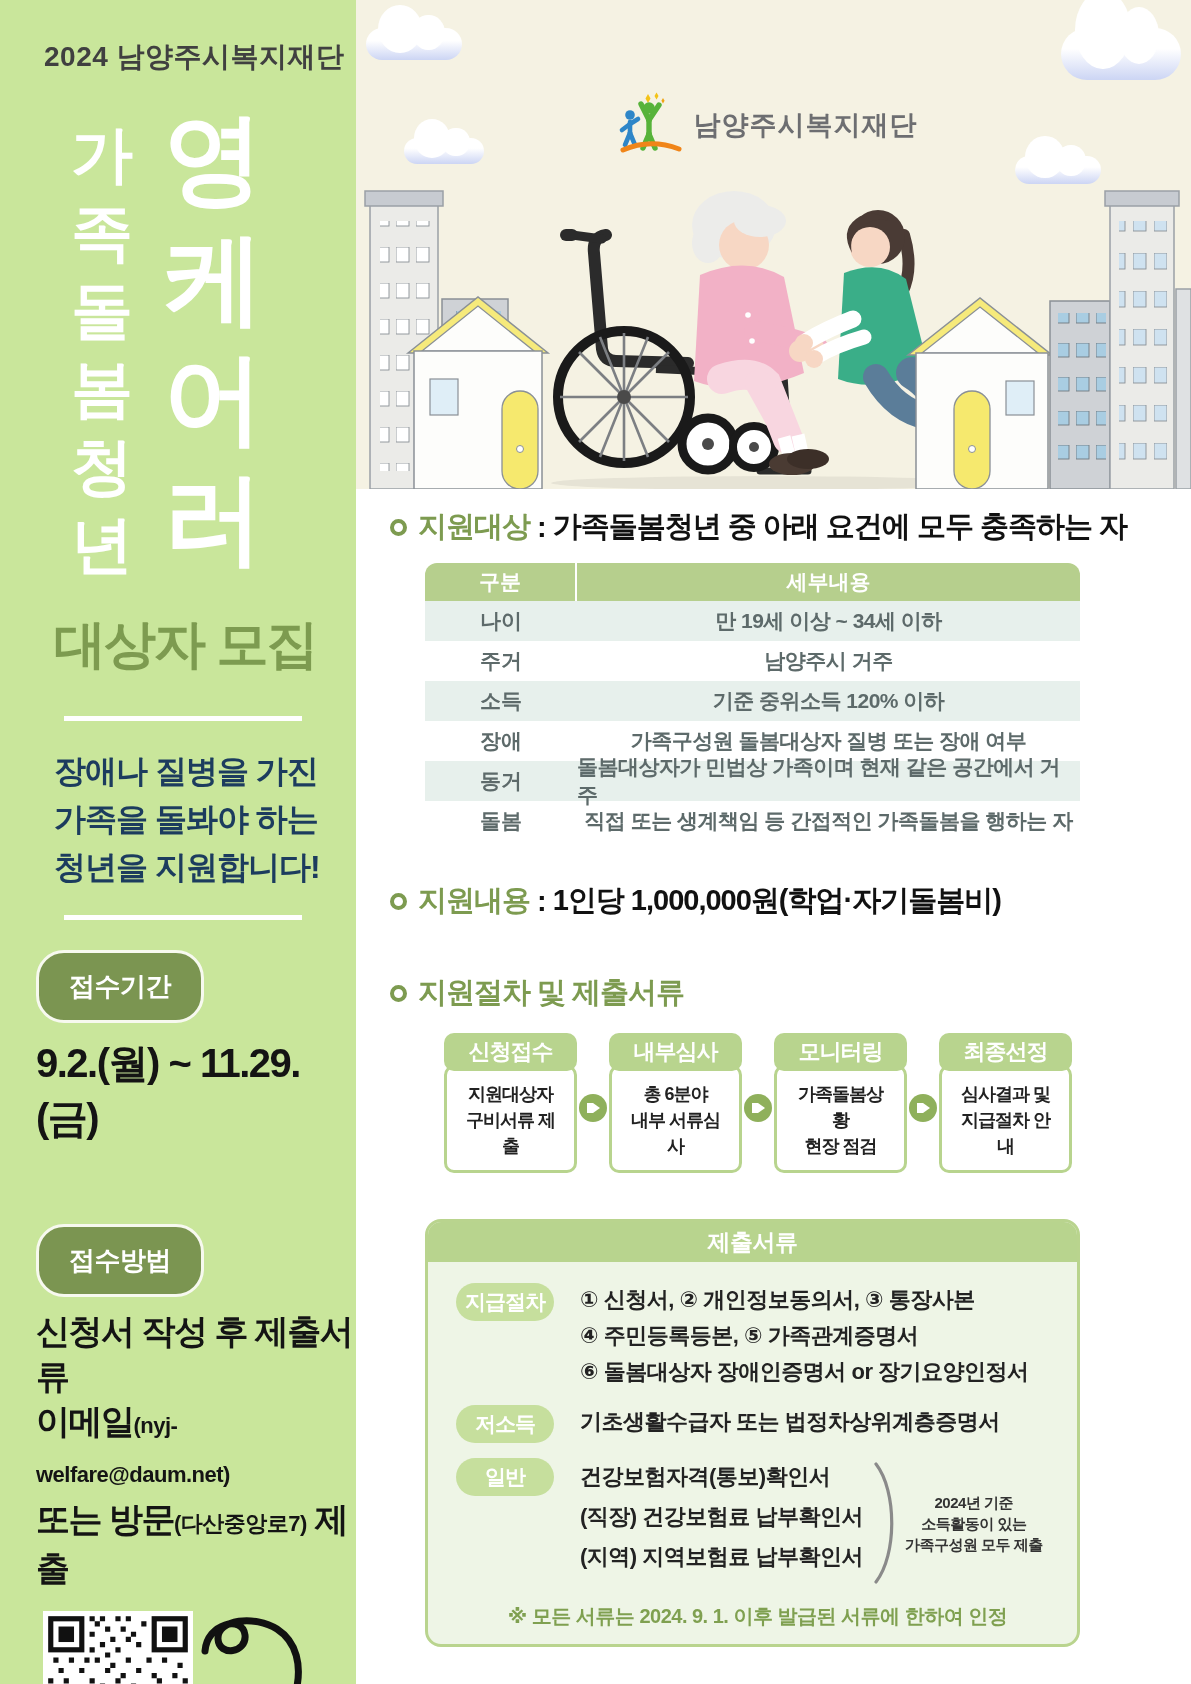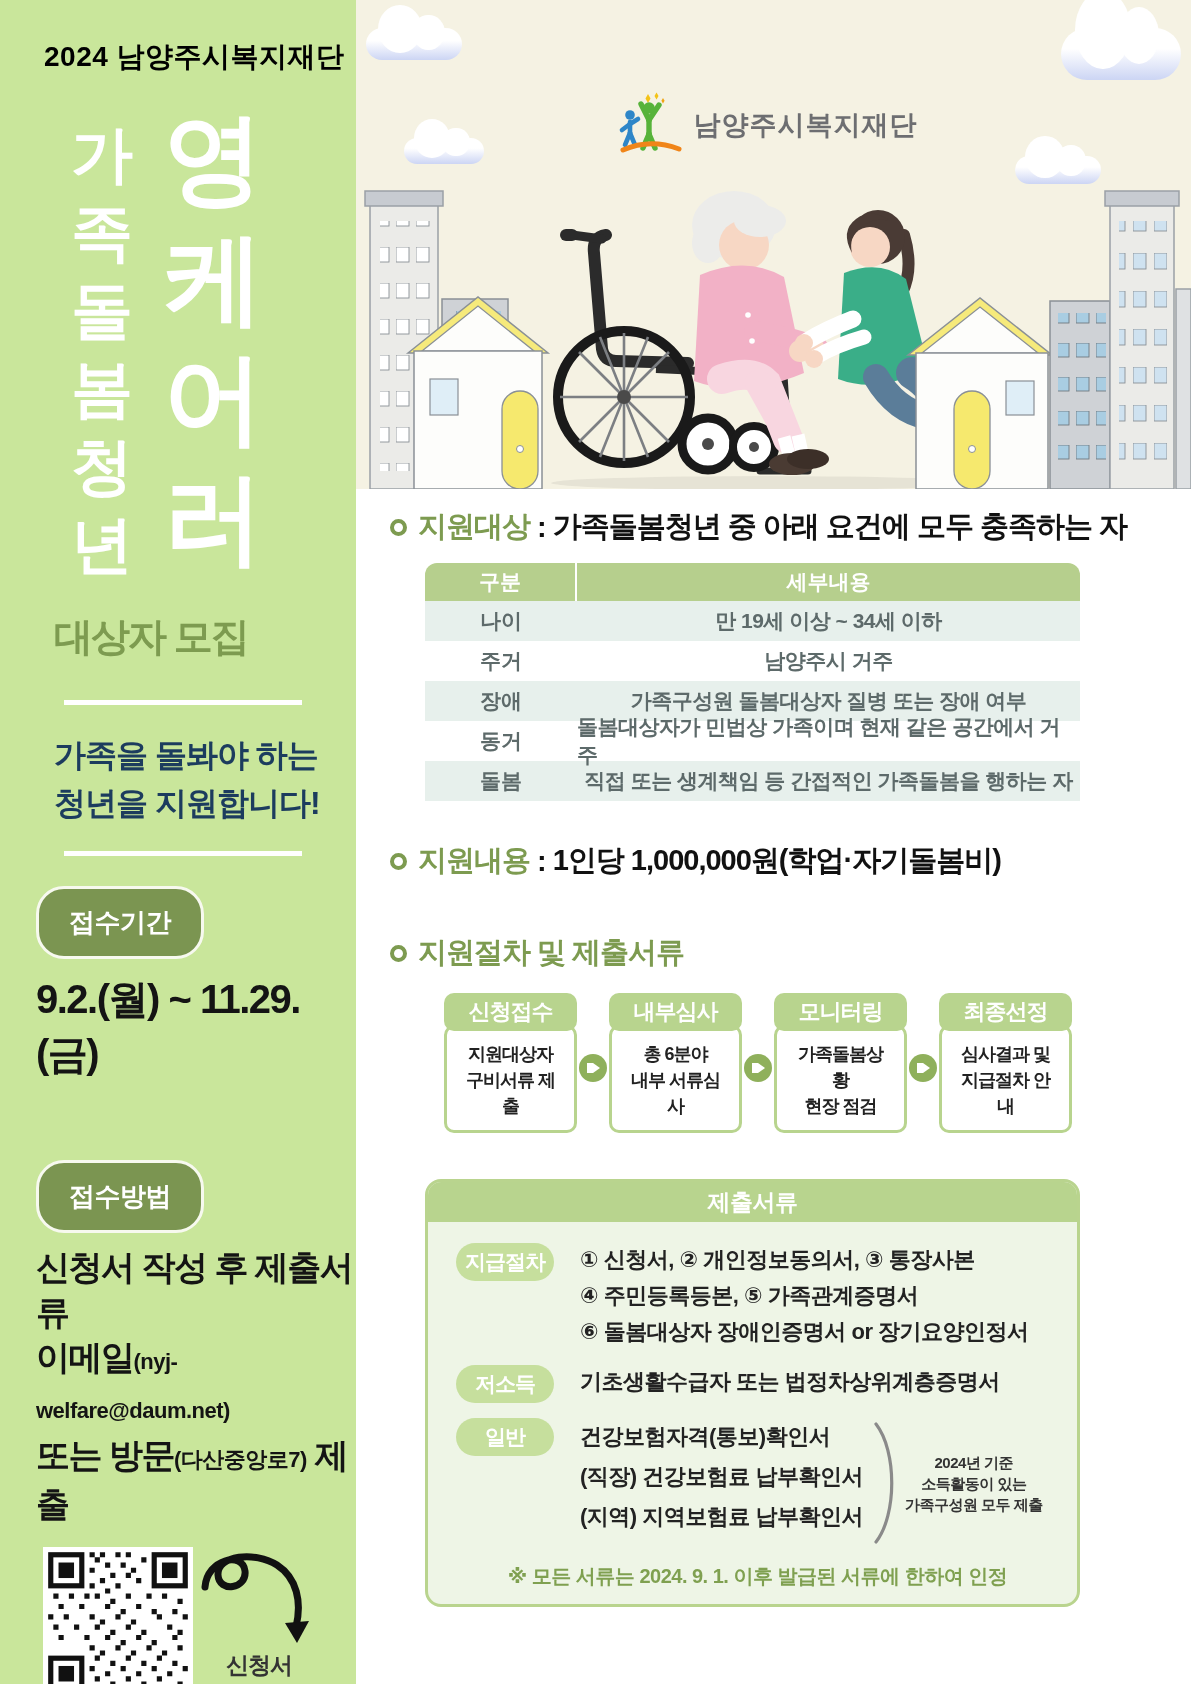--- a/index.html
+++ b/index.html
@@ -1,25 +1,25 @@
 <!DOCTYPE html>
 <html><head>
 <meta charset="utf-8">
 <style>
   html,body{margin:0;padding:0;}
   body{width:1191px;height:1684px;font-family:"Liberation Sans","DejaVu Sans",sans-serif;-webkit-font-smoothing:antialiased;}
   .poster{position:relative;width:1191px;height:1684px;overflow:hidden;background:#ffffff;}
 
   
   .sidebar{position:absolute;left:0;top:0;width:356px;height:1684px;background:#c9e69b;padding:0 0 0 36px;box-sizing:border-box;}
-  .year-title{margin:38px 0 0 8px;font-size:28px;font-weight:800;color:#000000;letter-spacing:0.5px;}
+  .year-title{margin:38px 0 0 8px;font-size:28px;font-weight:800;color:#404040;letter-spacing:0.5px;}
   .big-title{display:flex;margin:22px 0 0 24px;}
   .bt-col1{display:flex;flex-direction:column;margin-top:18px;width:82px;text-align:center;font-size:62px;line-height:78px;font-weight:900;color:#ffffff;letter-spacing:-2px;}
   .bt-col2{display:flex;flex-direction:column;margin-left:8px;width:122px;text-align:center;font-size:100px;line-height:120px;font-weight:900;color:#ffffff;letter-spacing:-5px;}
-  .subtitle{margin:26px 0 0 18px;font-size:39px;font-weight:900;color:#7d9b50;letter-spacing:-2px;}
+  .subtitle{margin:26px 0 0 18px;font-size:52px;font-weight:900;color:#7d9b50;letter-spacing:-2px;}
   .sb-divider{margin:36px 0 0 28px;width:238px;height:5px;background:#ffffff;}
   .sb-desc{margin:26px 0 0 18px;font-size:32px;font-weight:800;color:#1c3c5e;line-height:48px;letter-spacing:-1px;}
   .sb-badge{display:inline-block;margin-top:30px;background:#7b9551;color:#fff;font-size:26px;font-weight:800;padding:16px 30px;border-radius:28px;border:3px solid #f7f9ef;letter-spacing:-0.5px;}
   .sb-period{margin-top:13px;font-size:40px;font-weight:800;color:#141414;letter-spacing:-1.5px;}
   .sb-method{margin-top:12px;font-size:34px;font-weight:800;color:#141414;line-height:45px;letter-spacing:-1.5px;}
   .sb-method .sub{font-size:22px;font-weight:700;letter-spacing:-0.5px;}
   .qr-row{display:flex;margin:20px 0 0 7px;}
   .qr-box{width:150px;height:150px;background:#fff;flex:none;}
   .qr-box svg{display:block;width:150px;height:150px;}
   .arrow-col{display:flex;flex-direction:column;align-items:center;margin-left:6px;}
@@ -97,20 +97,21 @@
         <span>영</span>
         <span>케</span>
         <span>어</span>
         <span>러</span>
       </div>
     </div>
 
     <div class="subtitle">대상자 모집</div>
     <div class="sb-divider"></div>
     <div class="sb-desc">
+      <div>장애나 질병을 가진</div>
       <div>가족을 돌봐야 하는</div>
       <div>청년을 지원합니다!</div>
     </div>
     <div class="sb-divider" style="margin-top:24px;"></div>
 
     <div><span class="sb-badge">접수기간</span></div>
     <div class="sb-period">9.2.(월) ~ 11.29.(금)</div>
 
     <div style="margin-top:48px;"><span class="sb-badge">접수방법</span></div>
     <div class="sb-method">
@@ -311,20 +312,24 @@
         </div>
         <div class="rt-row">
           <div class="c1">나이</div>
           <div class="c2">만 19세 이상 ~ 34세 이하</div>
         </div>
         <div class="rt-row">
           <div class="c1">주거</div>
           <div class="c2">남양주시 거주</div>
         </div>
         <div class="rt-row">
+          <div class="c1">소득</div>
+          <div class="c2">기준 중위소득 120% 이하</div>
+        </div>
+        <div class="rt-row">
           <div class="c1">장애</div>
           <div class="c2">가족구성원 돌봄대상자 질병 또는 장애 여부</div>
         </div>
         <div class="rt-row">
           <div class="c1">동거</div>
           <div class="c2">돌봄대상자가 민법상 가족이며 현재 같은 공간에서 거주</div>
         </div>
         <div class="rt-row">
           <div class="c1">돌봄</div>
           <div class="c2">직접 또는 생계책임 등 간접적인 가족돌봄을 행하는 자</div>

